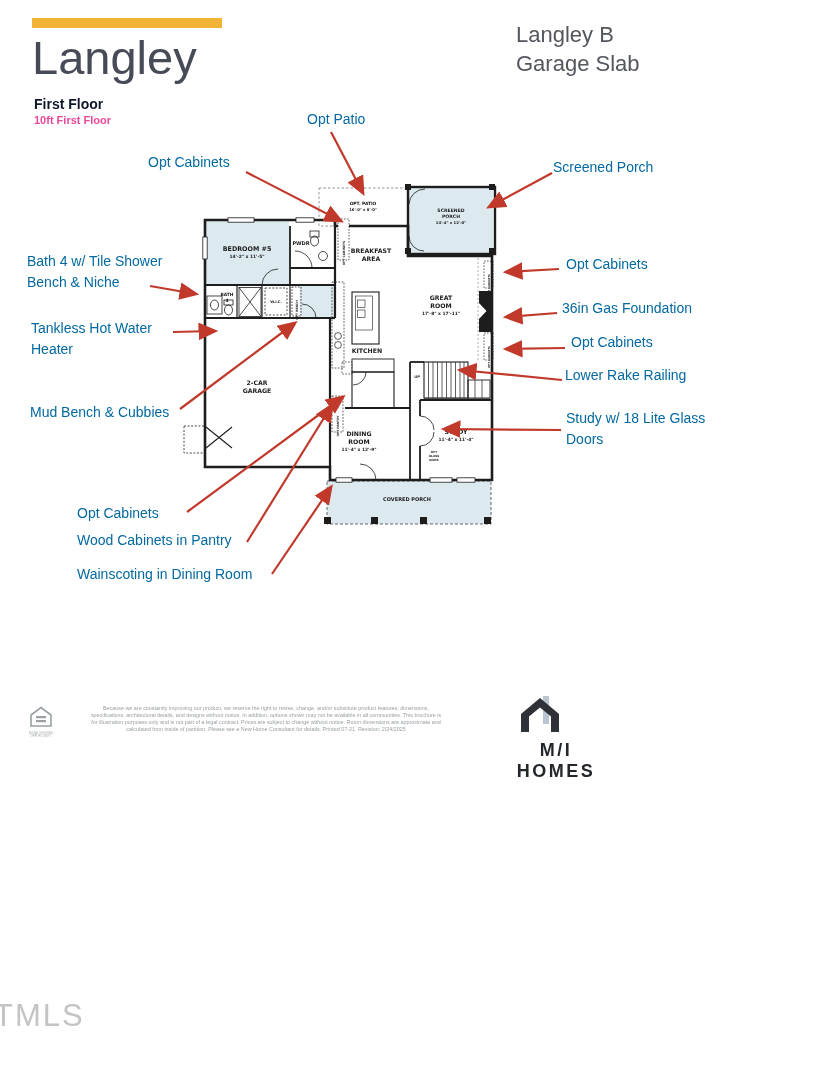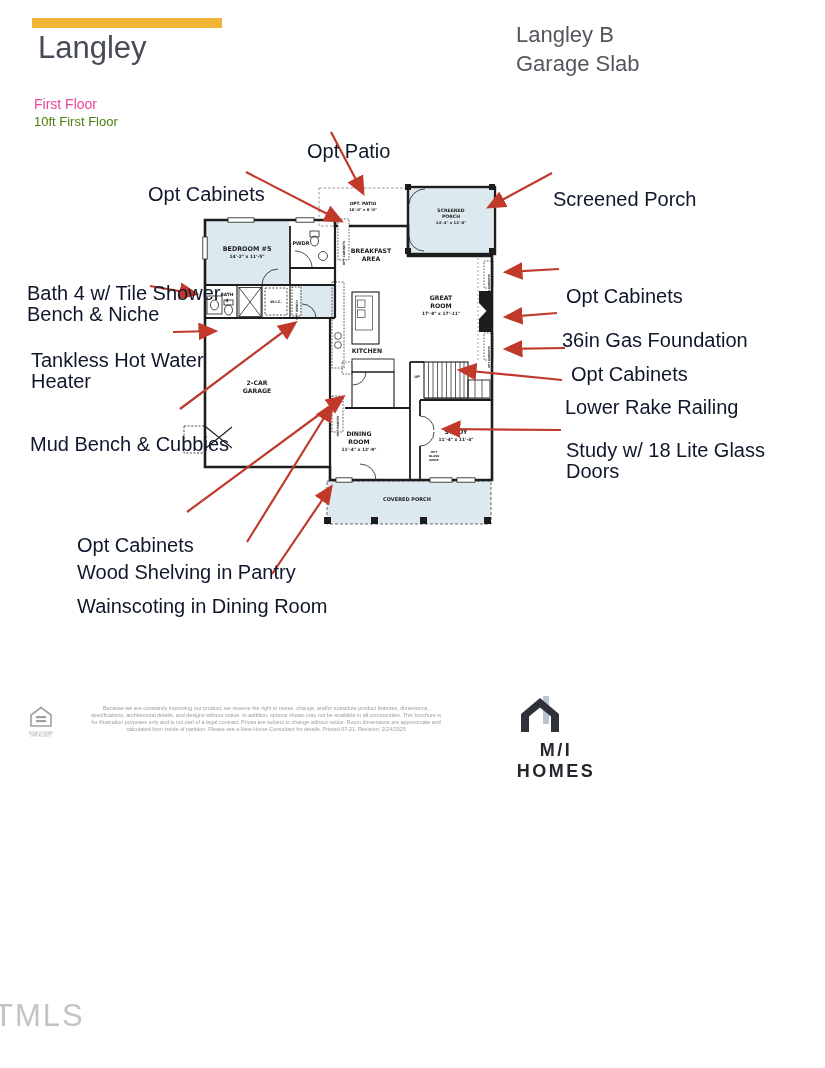--- a/index.html
+++ b/index.html
@@ -4,26 +4,26 @@
 <style>
   html,body{margin:0;padding:0;}
   body{
     width:825px;height:1068px;position:relative;overflow:hidden;
     background:#ffffff;font-family:"Liberation Sans",sans-serif;
     -webkit-font-smoothing:antialiased;
   }
   .abs{position:absolute;}
   
   .accent-bar{left:32px;top:18px;width:190px;height:10px;background:#F1B434;}
-  .plan-title{left:38px;top:30px;font-size:31px;color:#474B57;letter-spacing:0px;}
-  .floor-label{left:34px;top:96px;font-size:14px;color:#ec4899;font-weight:normal;}
-  .ceiling-label{left:34px;top:114px;font-size:13px;color:#4d7c0f;font-weight:normal;}
+  .plan-title{left:32px;top:30px;font-size:47px;color:#474B57;letter-spacing:0px;}
+  .floor-label{left:34px;top:96px;font-size:14px;color:#0f172a;font-weight:bold;}
+  .ceiling-label{left:34px;top:114px;font-size:11px;color:#ec4899;font-weight:bold;}
   .spec-block{left:516px;top:20px;font-size:22px;line-height:29px;color:#53565C;}
   
-  .callout{font-size:20px;line-height:21px;color:#0f172a;white-space:pre-line;margin-top:32px;}
+  .callout{font-size:14px;line-height:21px;color:#0369a1;white-space:pre-line;}
   
   .disclaimer{left:88px;top:705px;width:356px;font-size:5.4px;line-height:6.9px;
     color:#9AA0A4;text-align:center;}
   .brand-wrap{left:478px;top:694px;width:124px;text-align:center;}
   .brand-name{font-size:18px;letter-spacing:2.5px;color:#23272C;margin-top:2px;font-weight:bold;margin-left:32px;}
   .eho-wrap{left:26px;top:706px;width:30px;text-align:center;color:#9AA0A4;}
   .eho-text{font-size:2.6px;line-height:3px;letter-spacing:.2px;}
   .watermark{left:-6px;top:998px;font-size:31px;color:#C4C4C4;letter-spacing:2px;font-weight:normal;}
   svg text{font-family:"DejaVu Sans",sans-serif;font-weight:bold;fill:#1D1D1D;}
 </style>
@@ -226,21 +226,21 @@
 
 <div class="abs callout" style="left:148px;top:152px">Opt Cabinets</div>
 <div class="abs callout" style="left:307px;top:109px">Opt Patio</div>
 <div class="abs callout" style="left:553px;top:157px">Screened Porch</div>
 <div class="abs callout" style="left:27px;top:251px">Bath 4 w/ Tile Shower
 Bench &amp; Niche</div>
 <div class="abs callout" style="left:31px;top:318px">Tankless Hot Water
 Heater</div>
 <div class="abs callout" style="left:30px;top:402px">Mud Bench &amp; Cubbies</div>
 <div class="abs callout" style="left:77px;top:503px">Opt Cabinets</div>
-<div class="abs callout" style="left:77px;top:530px">Wood Shelving in Pantry</div>
+<div class="abs callout" style="left:77px;top:530px">Wood Cabinets in Pantry</div>
 <div class="abs callout" style="left:77px;top:564px">Wainscoting in Dining Room</div>
 <div class="abs callout" style="left:566px;top:254px">Opt Cabinets</div>
 <div class="abs callout" style="left:562px;top:298px">36in Gas Foundation</div>
 <div class="abs callout" style="left:571px;top:332px">Opt Cabinets</div>
 <div class="abs callout" style="left:565px;top:365px">Lower Rake Railing</div>
 <div class="abs callout" style="left:566px;top:408px">Study w/ 18 Lite Glass
 Doors</div>
 
 <div class="abs eho-wrap">
   <svg width="24" height="22" viewBox="0 0 24 22">

